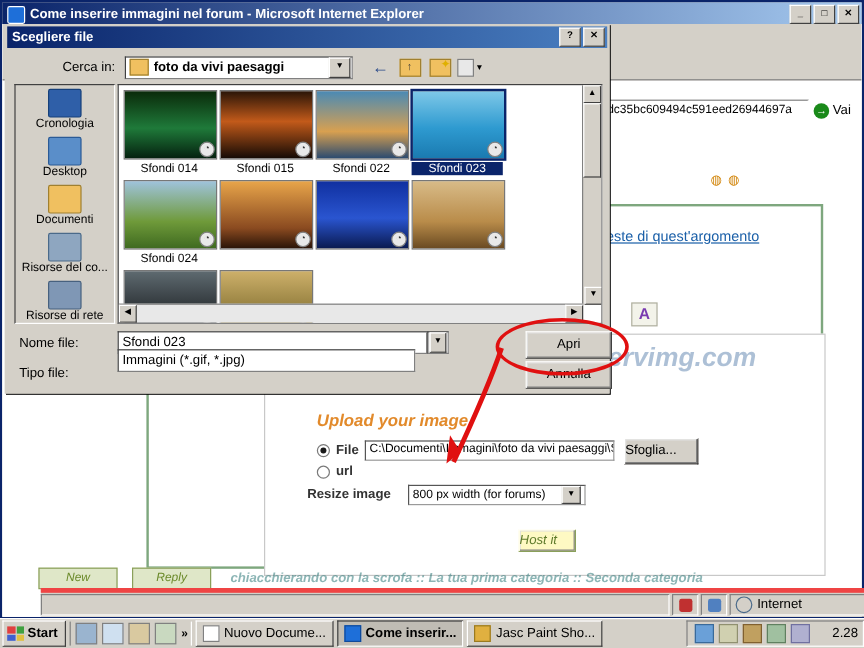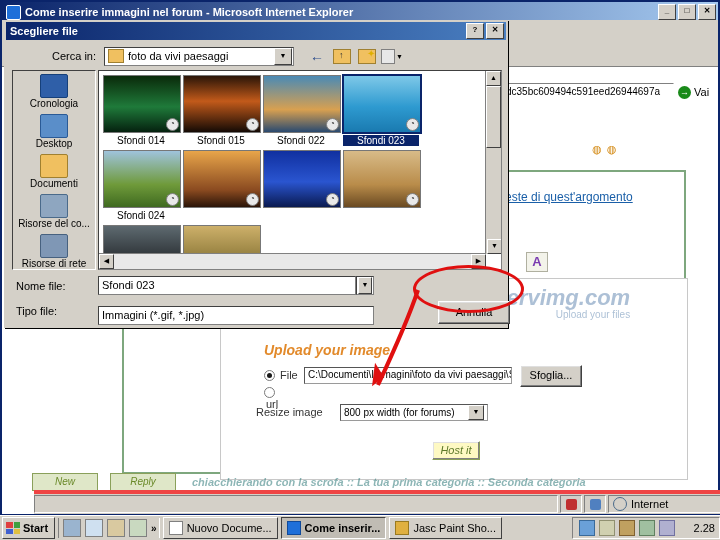--- a/index.html
+++ b/index.html
@@ -27,43 +27,43 @@
   .smiley{position:absolute;left:590px;top:123px;font-size:11px;color:#d08000;letter-spacing:1px;}
   .glyph-a{position:absolute;left:524px;top:232px;width:20px;height:18px;background:#f3f3ea;border:1px solid #b0b0a0;color:#7a3bb0;font-weight:bold;font-size:13px;text-align:center;line-height:17px;}
 
   
   .servimg{position:absolute;left:470px;top:265px;color:#9fb6cf;font-size:22px;font-weight:bold;font-style:italic;opacity:.85;}
   .servimg small{display:block;font-size:10px;font-style:normal;font-weight:normal;color:#9fb6cf;text-align:right;margin-top:-2px;}
 
   
   .upload-panel{position:absolute;left:218px;top:258px;width:466px;height:200px;background:#fff;border:1px solid #c8c8c8;}
   .upload-title{position:absolute;left:262px;top:322px;color:#e28a2b;font-size:14px;font-weight:bold;font-style:italic;}
-  .u-row{position:absolute;font-size:11px;color:#333;display:flex;align-items:center;}
+  .u-row{position:absolute;font-size:11px;color:#333;display:flex;align-items:center;font-weight:bold;}
   .radio{width:11px;height:11px;border-radius:50%;border:1px solid #7a7a7a;background:#fff;display:inline-block;position:relative;margin-right:5px;box-sizing:border-box;}
   .radio.on::after{content:"";position:absolute;left:2px;top:2px;width:5px;height:5px;border-radius:50%;background:#1a1a1a;}
   .txtinput{height:17px;background:#fff;border:1px solid #9a9a9a;border-top-color:#555;border-left-color:#555;font-size:10px;padding:1px 3px;box-sizing:border-box;overflow:hidden;white-space:nowrap;}
-  .btn95{background:#d4d0c8;border:1px solid #fff;border-right-color:#404040;border-bottom-color:#404040;box-shadow:inset -1px -1px 0 #808080, inset 1px 1px 0 #dfdfdf;font-size:11px;text-align:center;color:#000;}
+  .btn95{background:#d4d0c8;border:1px solid #fff;border-right-color:#404040;border-bottom-color:#404040;box-shadow:inset -1px -1px 0 #808080, inset 1px 1px 0 #dfdfdf;font-size:11px;color:#000;}
   .selbox{height:17px;background:#fff;border:1px solid #9a9a9a;border-top-color:#555;border-left-color:#555;font-size:10px;padding:1px 3px;box-sizing:border-box;display:flex;align-items:center;justify-content:space-between;}
   .selarrow{width:14px;height:13px;background:#d4d0c8;border:1px solid #fff;border-right-color:#404040;border-bottom-color:#404040;font-size:7px;line-height:12px;text-align:center;}
 
   
   .forumbtn{position:absolute;width:64px;height:16px;background:#dfe7c8;border:1px solid #8aa05a;color:#6b8a2a;font-size:10px;font-style:italic;text-align:center;line-height:15px;}
   .bottom-crumb{position:absolute;left:190px;top:456px;color:#2f7a7a;font-size:11px;font-style:italic;font-weight:bold;opacity:.55;}
   .pagina{position:absolute;left:405px;top:472px;color:#333;font-size:11px;}
 
   
   .statusbar{position:absolute;left:0;bottom:0;width:100%;height:20px;background:#d4d0c8;border-top:4px solid #ef4444;display:flex;align-items:center;font-size:11px;margin-left:32px;}
   .sb-cell{height:18px;border:1px solid #808080;border-right-color:#fff;border-bottom-color:#fff;box-sizing:border-box;display:flex;align-items:center;padding:0 4px;margin-right:2px;}
 
   
   .dlg{position:absolute;left:4px;top:20px;width:504px;height:308px;background:#d4d0c8;border:2px solid #d4d0c8;box-shadow:1px 1px 0 #000;box-sizing:border-box;}
   .dlg-title{position:absolute;left:0;top:0;right:0;height:18px;background:linear-gradient(90deg,#0a246a,#4a7fc1);color:#fff;font-weight:bold;font-size:11px;display:flex;align-items:center;padding:0 2px 0 4px;box-sizing:border-box;}
   .dlg-title .t{flex:1;}
   .look-row{position:absolute;left:0;top:22px;right:0;height:24px;display:flex;align-items:center;font-size:11px;}
-  .combo{height:19px;background:#fff;border:1px solid #808080;border-top-color:#404040;border-left-color:#404040;display:flex;align-items:center;font-size:11px;padding-left:3px;box-sizing:border-box;}
+  .combo{height:19px;background:#fff;border:1px solid #808080;border-top-color:#404040;border-left-color:#404040;display:flex;align-items:center;font-size:11px;padding-left:3px;box-sizing:border-box;font-weight:bold;}
   .combo .cb-arrow{margin-left:auto;width:16px;height:15px;background:#d4d0c8;border:1px solid #fff;border-right-color:#404040;border-bottom-color:#404040;font-size:7px;text-align:center;line-height:14px;margin-right:1px;}
   .tbar-btn{width:22px;height:21px;display:flex;align-items:center;justify-content:center;margin-left:3px;}
 
   .places{position:absolute;left:6px;top:48px;width:82px;height:198px;background:#d4d0c8;border:1px solid #404040;border-right-color:#fff;border-bottom-color:#fff;}
   .place{width:100%;height:40px;display:flex;flex-direction:column;align-items:center;justify-content:center;color:#000;font-size:10px;text-align:center;}
   .place .lbl{margin-top:1px;line-height:10px;}
 
   .filelist{position:absolute;left:92px;top:48px;width:402px;height:198px;background:#fff;border:1px solid #808080;border-top-color:#404040;border-left-color:#404040;overflow:hidden;}
   .thumbgrid{position:absolute;left:4px;top:4px;display:flex;flex-wrap:wrap;gap:4px;}
   .thumb{width:76px;}
@@ -126,32 +126,31 @@
 
         <div class="green-frame"></div>
 
         <a class="page-link">este di quest'argomento</a>
         <div class="smiley">◍ ◍</div>
         <div class="glyph-a">A</div>
 
         <div class="upload-panel"></div>
         <div class="servimg">
           <span>w.servimg.com</span>
-          <small>Upload your files</small>
         </div>
         <div class="upload-title">Upload your image</div>
 
         <div class="u-row" style="left:262px;top:349px;">
           <span class="radio on"></span>
           <span>File</span>
         </div>
         <div class="txtinput" style="position:absolute;left:302px;top:347px;width:208px;">C:\Documenti\Immagini\foto da vivi paesaggi\Sfo</div>
         <div class="btn95" style="position:absolute;left:518px;top:345px;width:60px;height:20px;line-height:19px;">Sfoglia...</div>
 
-        <div class="u-row" style="left:262px;top:367px;flex-direction:column;">
+        <div class="u-row" style="left:262px;top:367px;">
           <span class="radio"></span>
           <span>url</span>
         </div>
 
         <div class="u-row" style="left:254px;top:386px;">
           <span>Resize image</span>
         </div>
         <div class="selbox" style="position:absolute;left:338px;top:384px;width:148px;">
           <span>800 px width (for forums)</span>
           <span class="selarrow">▼</span>
@@ -319,23 +318,24 @@
         <div class="sbtn" style="position:absolute;left:0;top:0;">◀</div>
         <div class="sbtn" style="position:absolute;right:0;top:0;">▶</div>
       </div>
     </div>
 
     <div class="row-label" style="left:10px;top:258px;">Nome file:</div>
     <div class="dlg-input" style="left:92px;top:254px;width:258px;">Sfondi 023</div>
     <div class="combo" style="position:absolute;left:350px;top:254px;width:18px;height:19px;padding:0;">
       <span class="cb-arrow" style="margin-left:1px;">▼</span>
     </div>
+    <div class="dlg-btn" style="left:432px;top:254px;">Apri</div>
 
     <div class="row-label" style="left:10px;top:283px;">Tipo file:</div>
-    <div class="dlg-input" style="left:92px;top:284px;width:276px;">Immagini (*.gif, *.jpg)</div>
+    <div class="dlg-input" style="left:92px;top:269px;width:248px;">Immagini (*.gif, *.jpg)</div>
     <div class="dlg-btn" style="left:432px;top:279px;">Annulla</div>
   </div>
 
   <div class="ellipse"></div>
   <svg class="arrow-svg" width="70" height="110">
     <path d="M48 5 C 38 35, 22 70, 8 100" stroke="#e01010" stroke-width="4" fill="none"></path>
     <path d="M2 102 L 16 96 L 11 80 Z" fill="#e01010" transform="translate(-2,-2) rotate(-15 8 95)"></path>
   </svg>
 
   <div class="taskbar">

